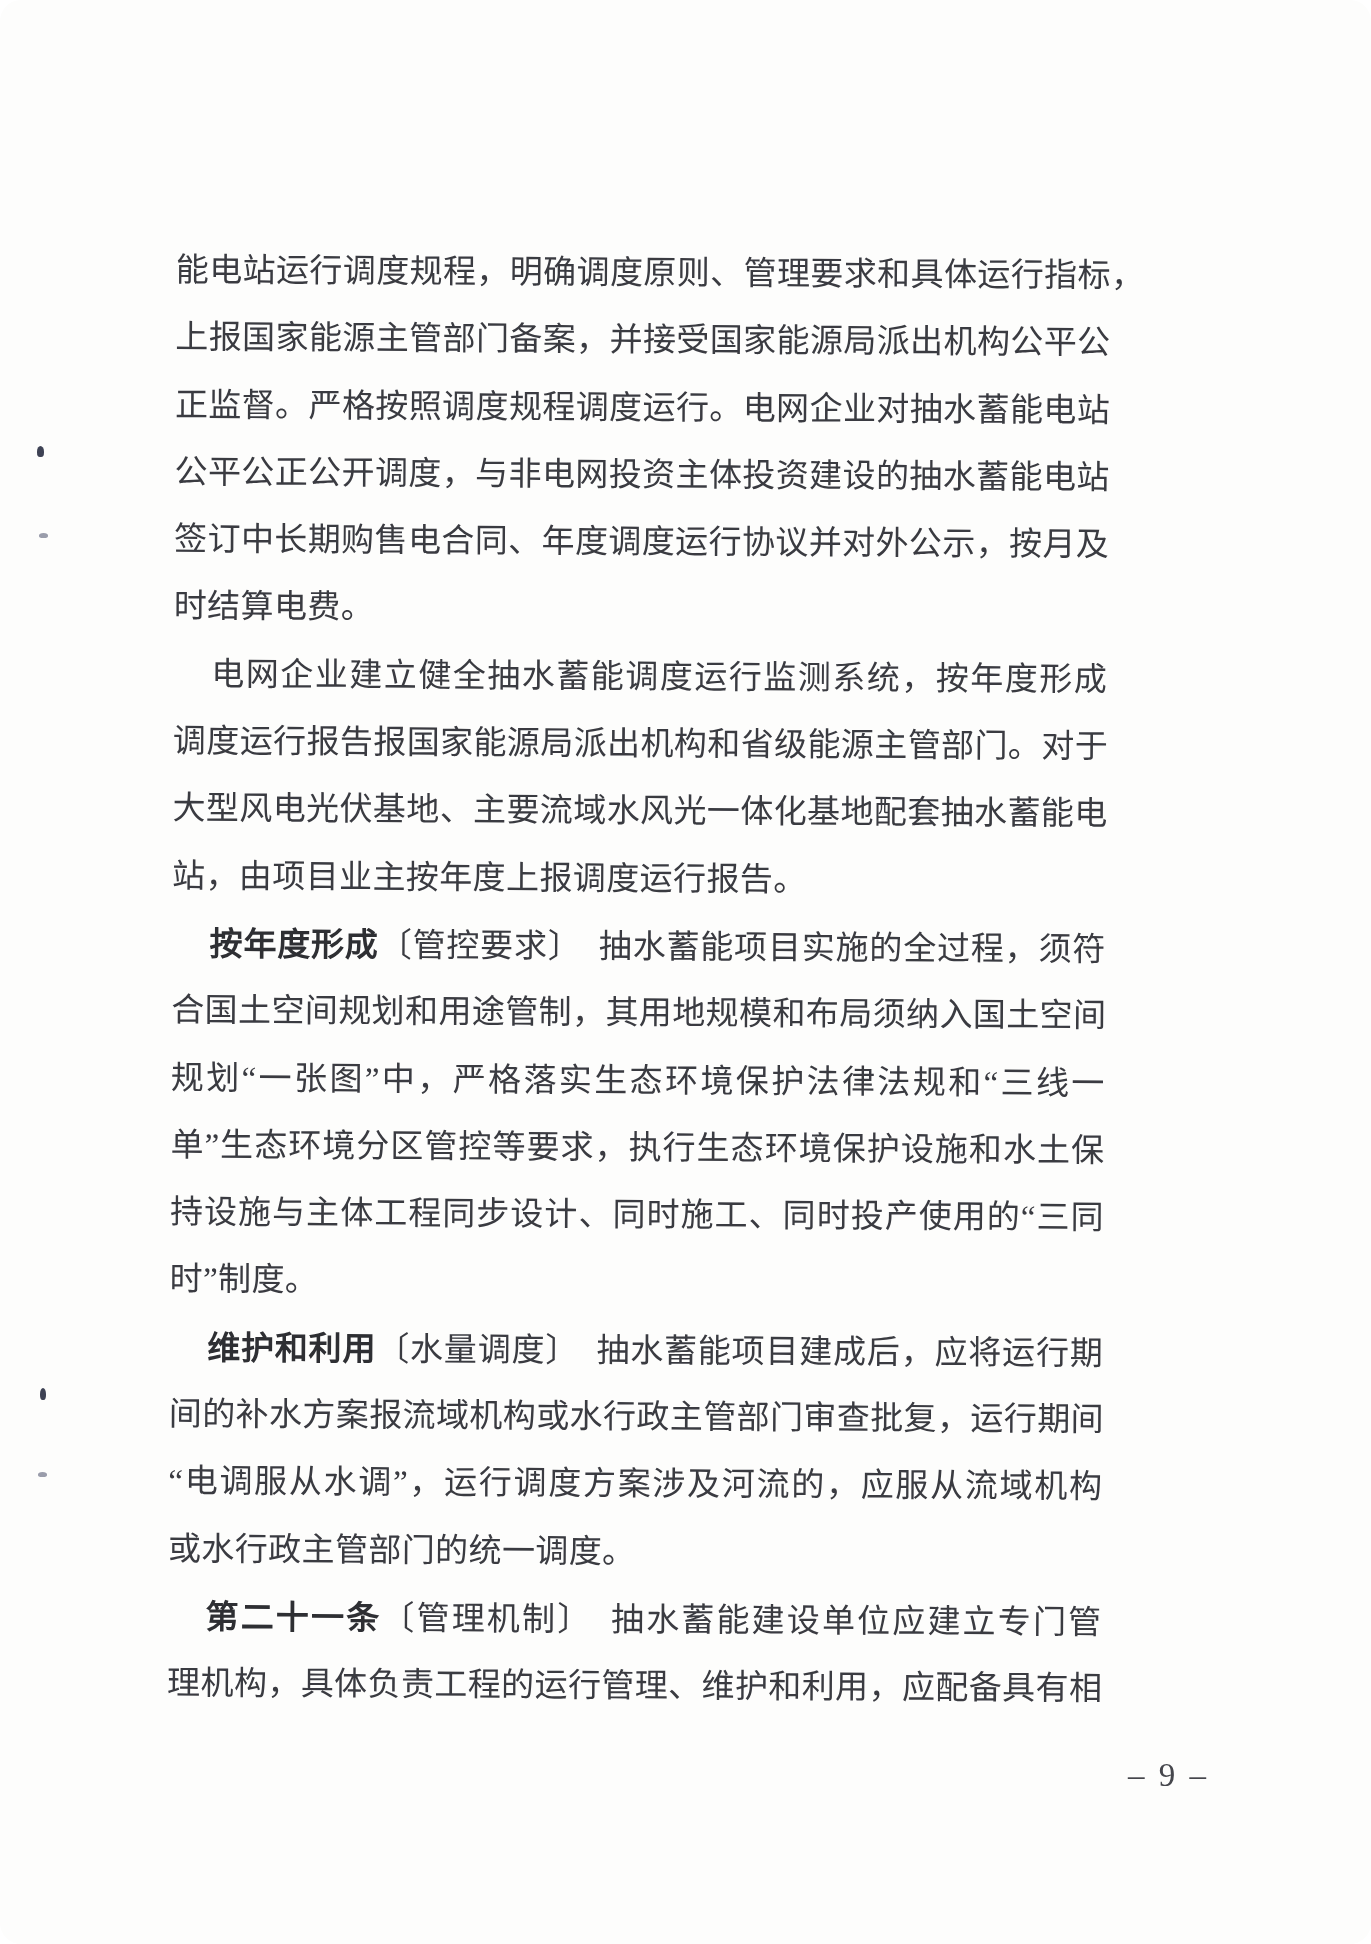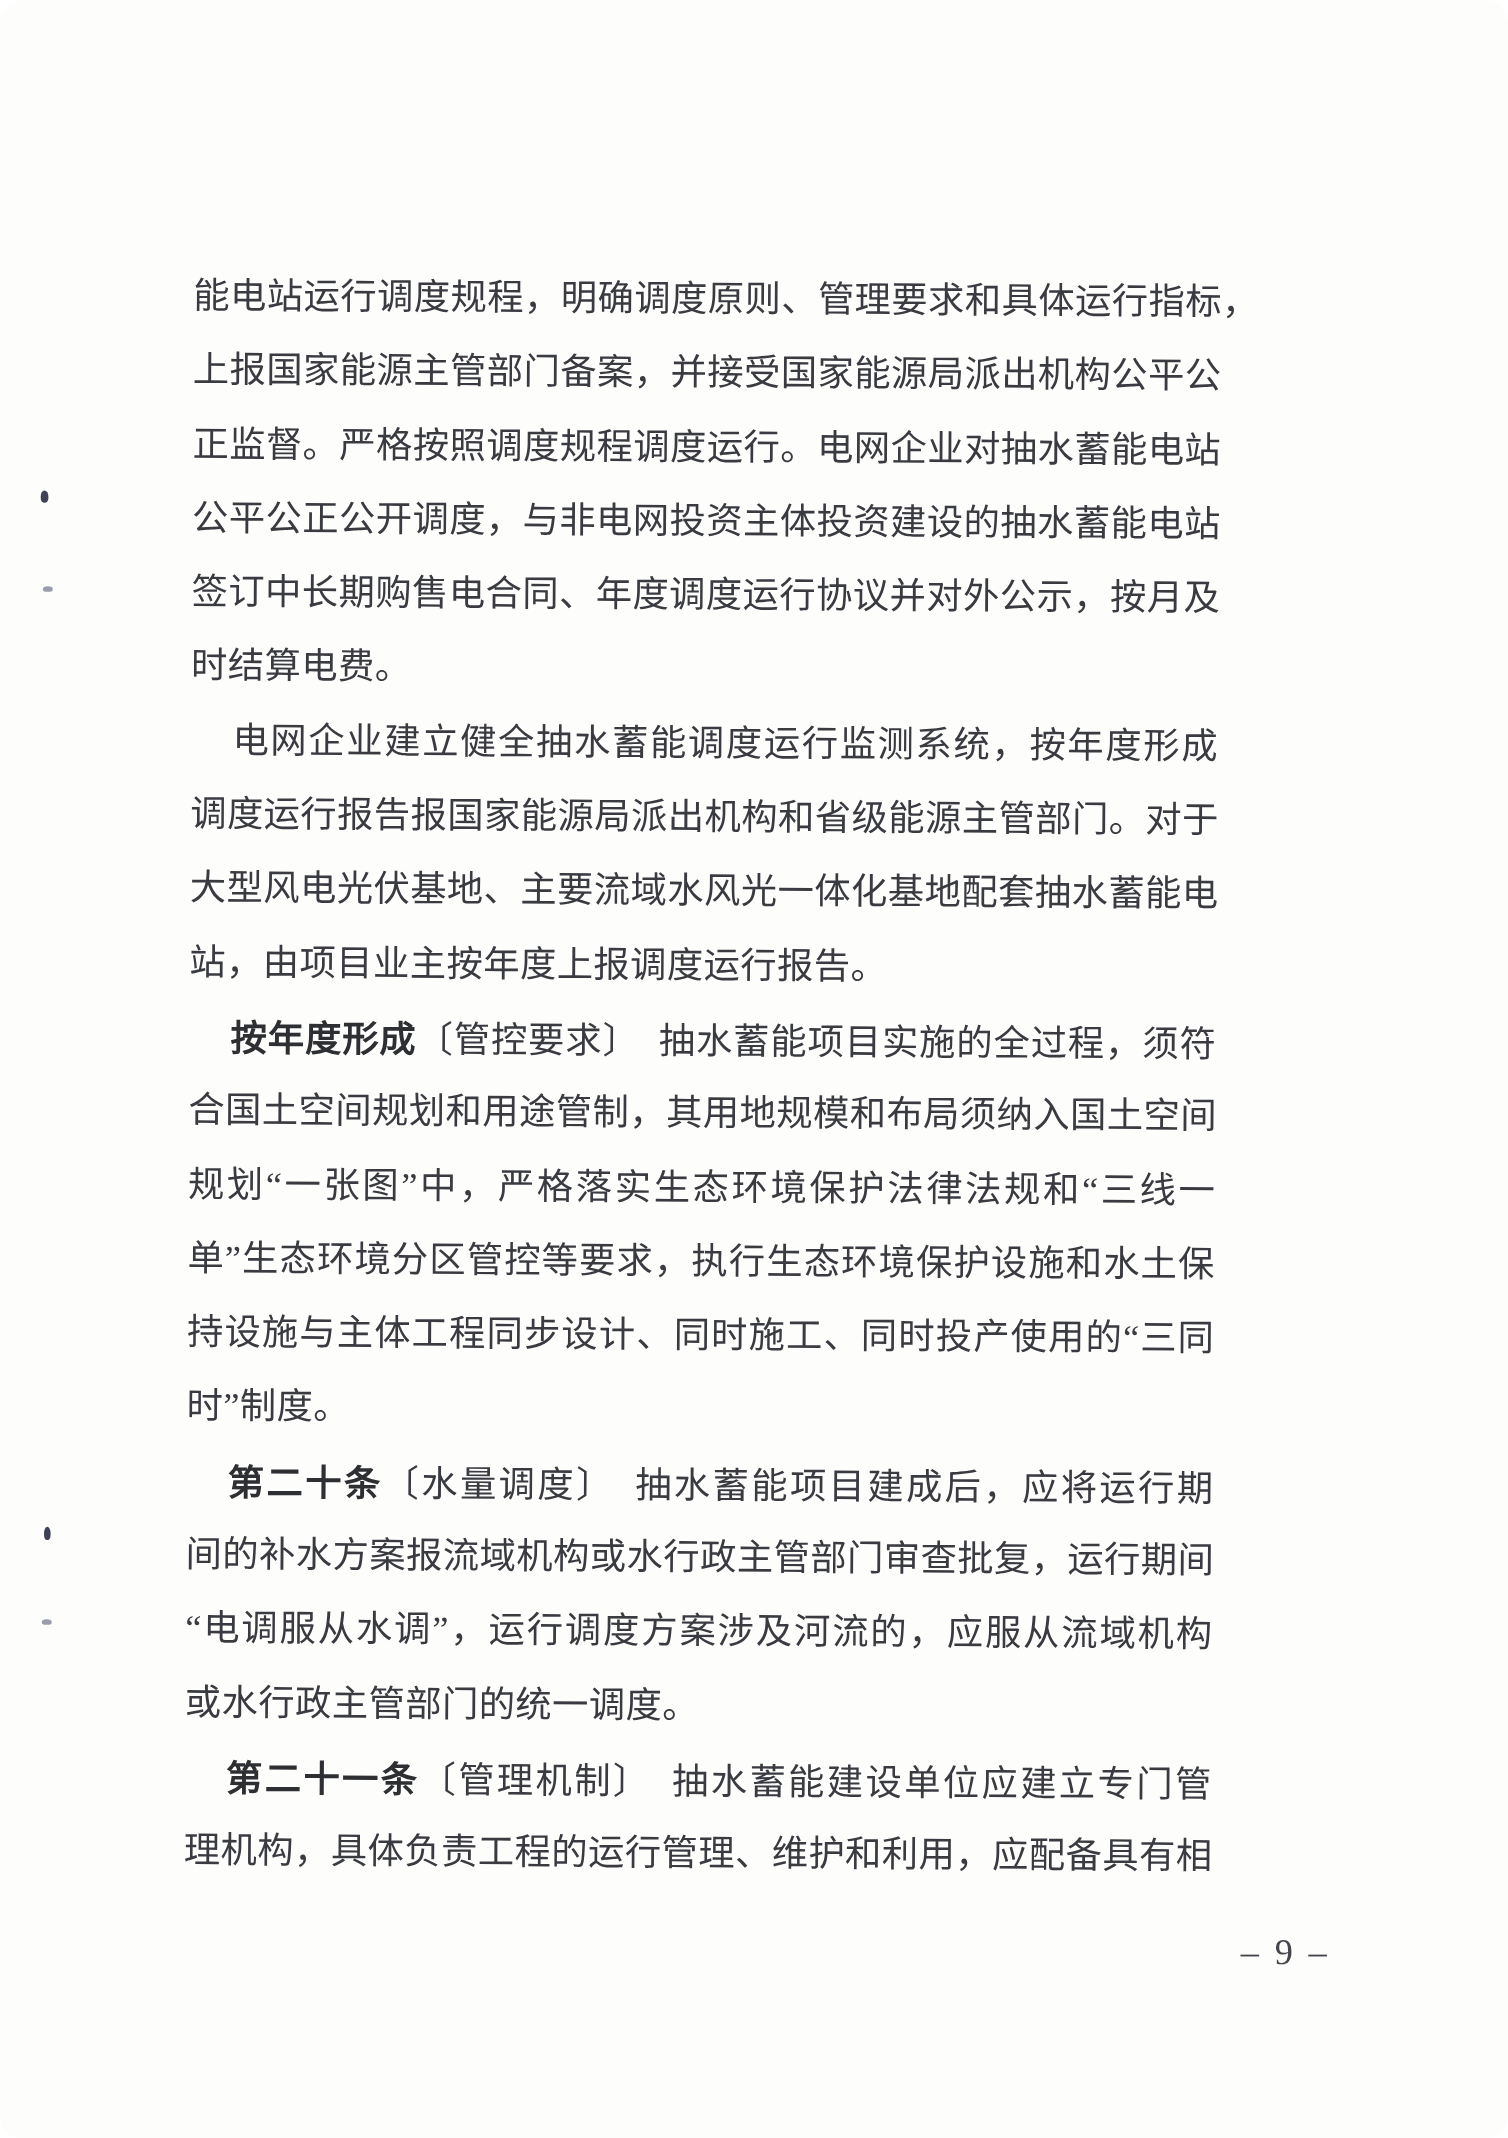--- a/index.html
+++ b/index.html
@@ -69,21 +69,21 @@
       <div class="line fill indent"><span>电网企业建立健全抽水蓄能调度运行监测系统，按年度形成</span></div>
       <div class="line fill"><span>调度运行报告报国家能源局派出机构和省级能源主管部门。对于</span></div>
       <div class="line fill"><span>大型风电光伏基地、主要流域水风光一体化基地配套抽水蓄能电</span></div>
       <div class="line"><span>站，由项目业主按年度上报调度运行报告。</span></div>
       <div class="line fill indent"><span class="bold">按年度形成</span><span>〔管控要求〕　抽水蓄能项目实施的全过程，须符</span></div>
       <div class="line fill"><span>合国土空间规划和用途管制，其用地规模和布局须纳入国土空间</span></div>
       <div class="line fill"><span>规划“一张图”中，严格落实生态环境保护法律法规和“三线一</span></div>
       <div class="line fill"><span>单”生态环境分区管控等要求，执行生态环境保护设施和水土保</span></div>
       <div class="line fill"><span>持设施与主体工程同步设计、同时施工、同时投产使用的“三同</span></div>
       <div class="line"><span>时”制度。</span></div>
-      <div class="line fill indent"><span class="bold">第二十条</span><span>〔水量调度〕　抽水蓄能项目建成后，应将运行期</span></div>
+      <div class="line fill indent"><span class="bold">维护和利用</span><span>〔水量调度〕　抽水蓄能项目建成后，应将运行期</span></div>
       <div class="line fill"><span>间的补水方案报流域机构或水行政主管部门审查批复，运行期间</span></div>
       <div class="line fill"><span>“电调服从水调”，运行调度方案涉及河流的，应服从流域机构</span></div>
       <div class="line"><span>或水行政主管部门的统一调度。</span></div>
       <div class="line fill indent"><span class="bold">第二十一条</span><span>〔管理机制〕　抽水蓄能建设单位应建立专门管</span></div>
       <div class="line fill"><span>理机构，具体负责工程的运行管理、维护和利用，应配备具有相</span></div>
     </div>
   <div class="page-number">– 9 –</div>
 <div class="speck" style="left: 37px; top: 446px; width: 7px; height: 11px; background: rgb(62, 66, 84);"></div>
     <div class="speck" style="left: 39px; top: 533px; width: 9px; height: 5px; background: rgb(154, 157, 171);"></div>
     <div class="speck" style="left: 40px; top: 1388px; width: 6px; height: 12px; background: rgb(62, 66, 84);"></div>

